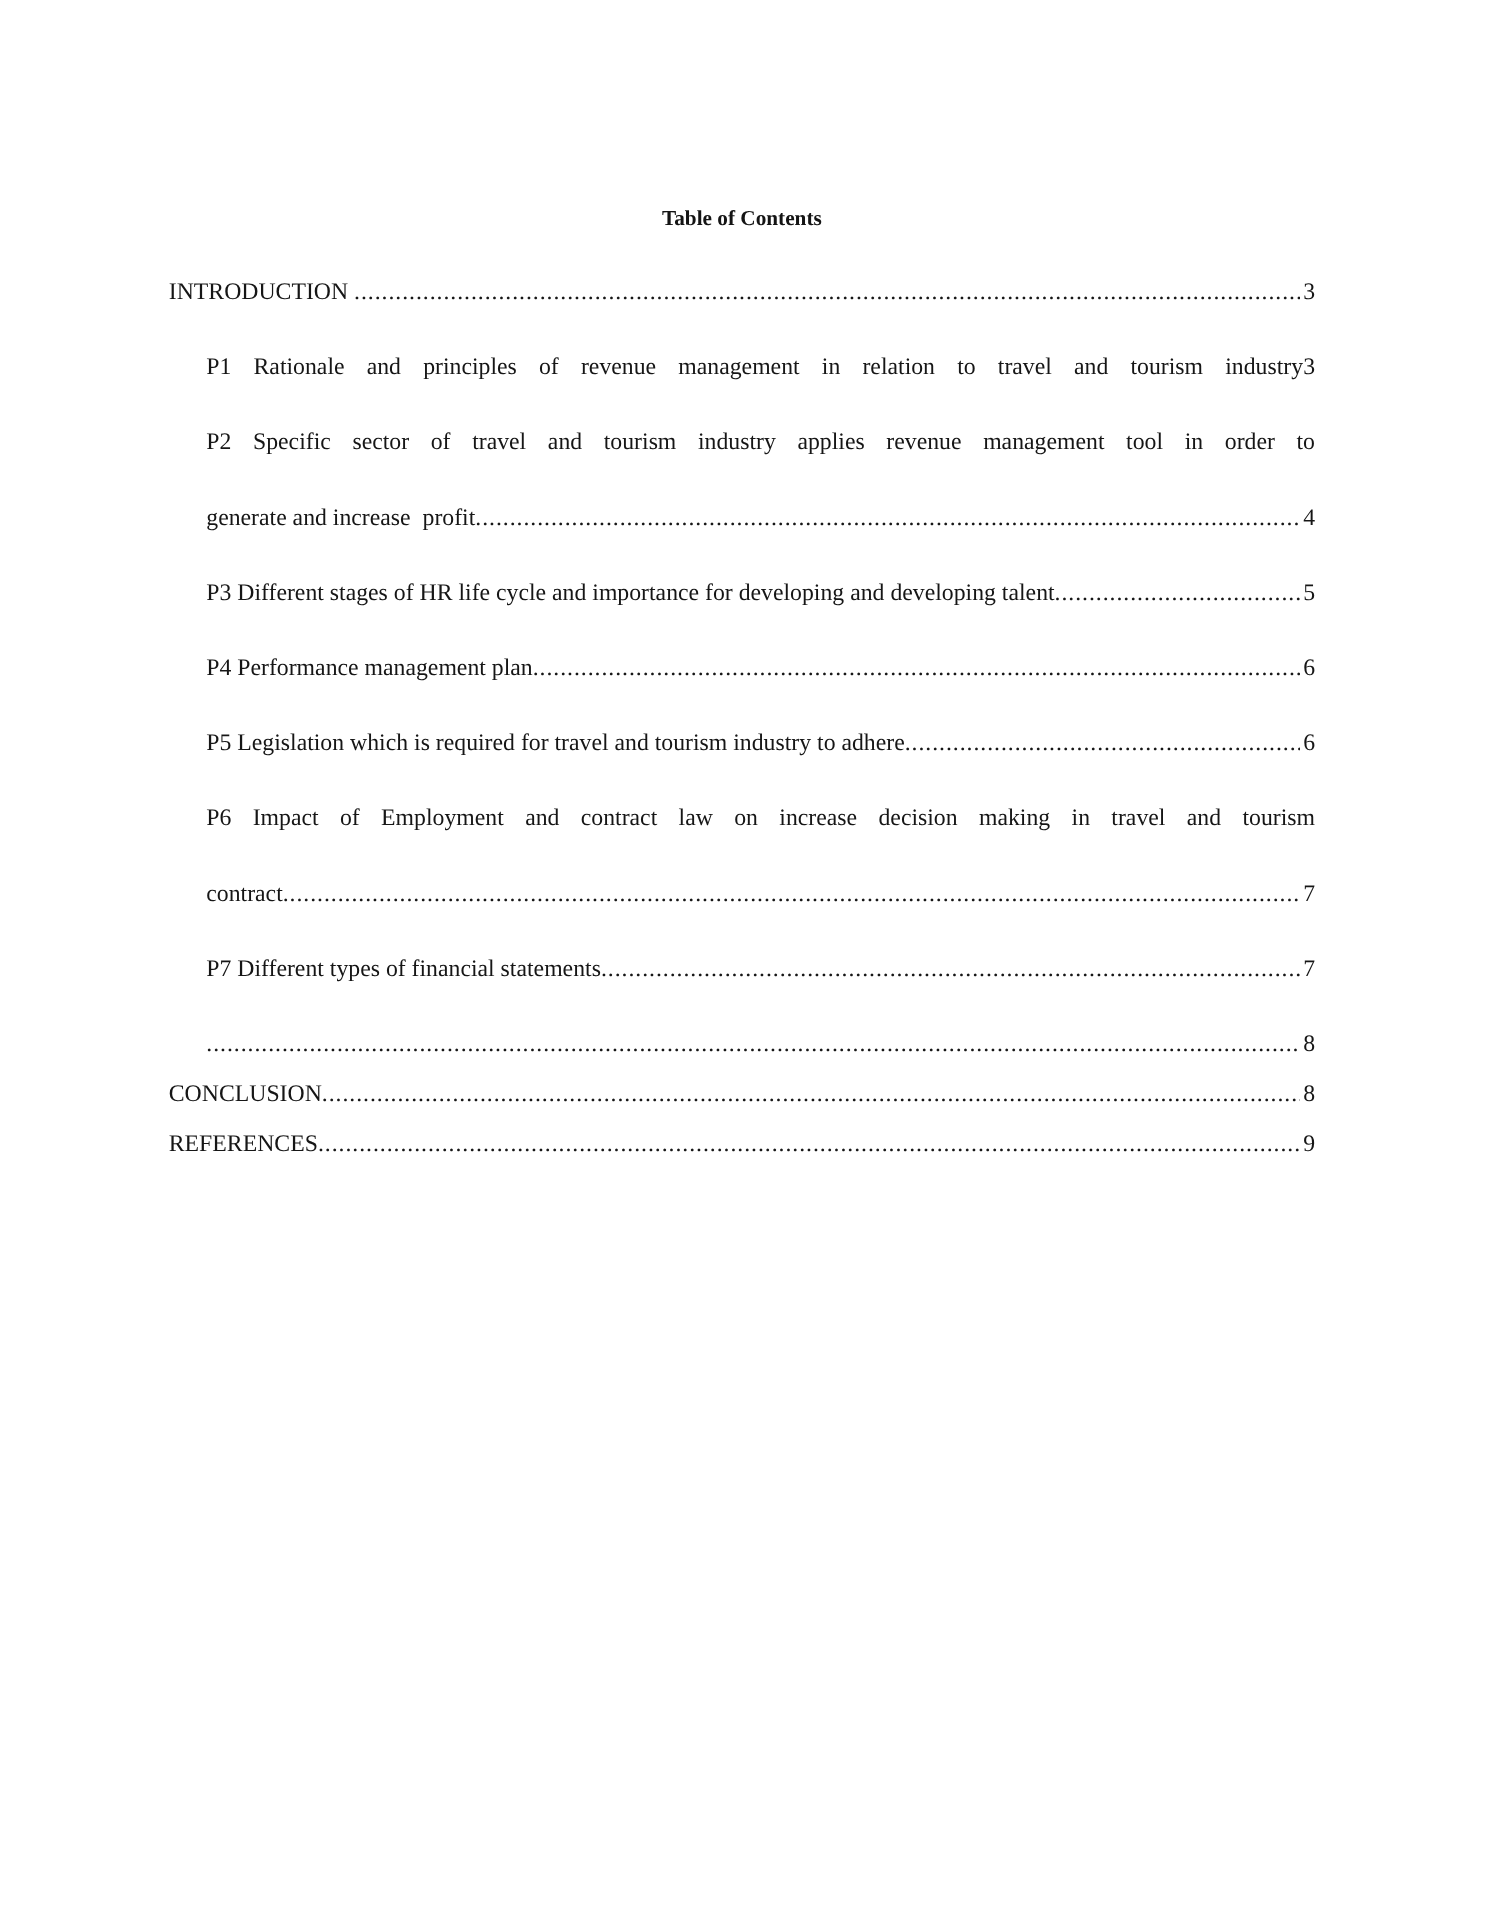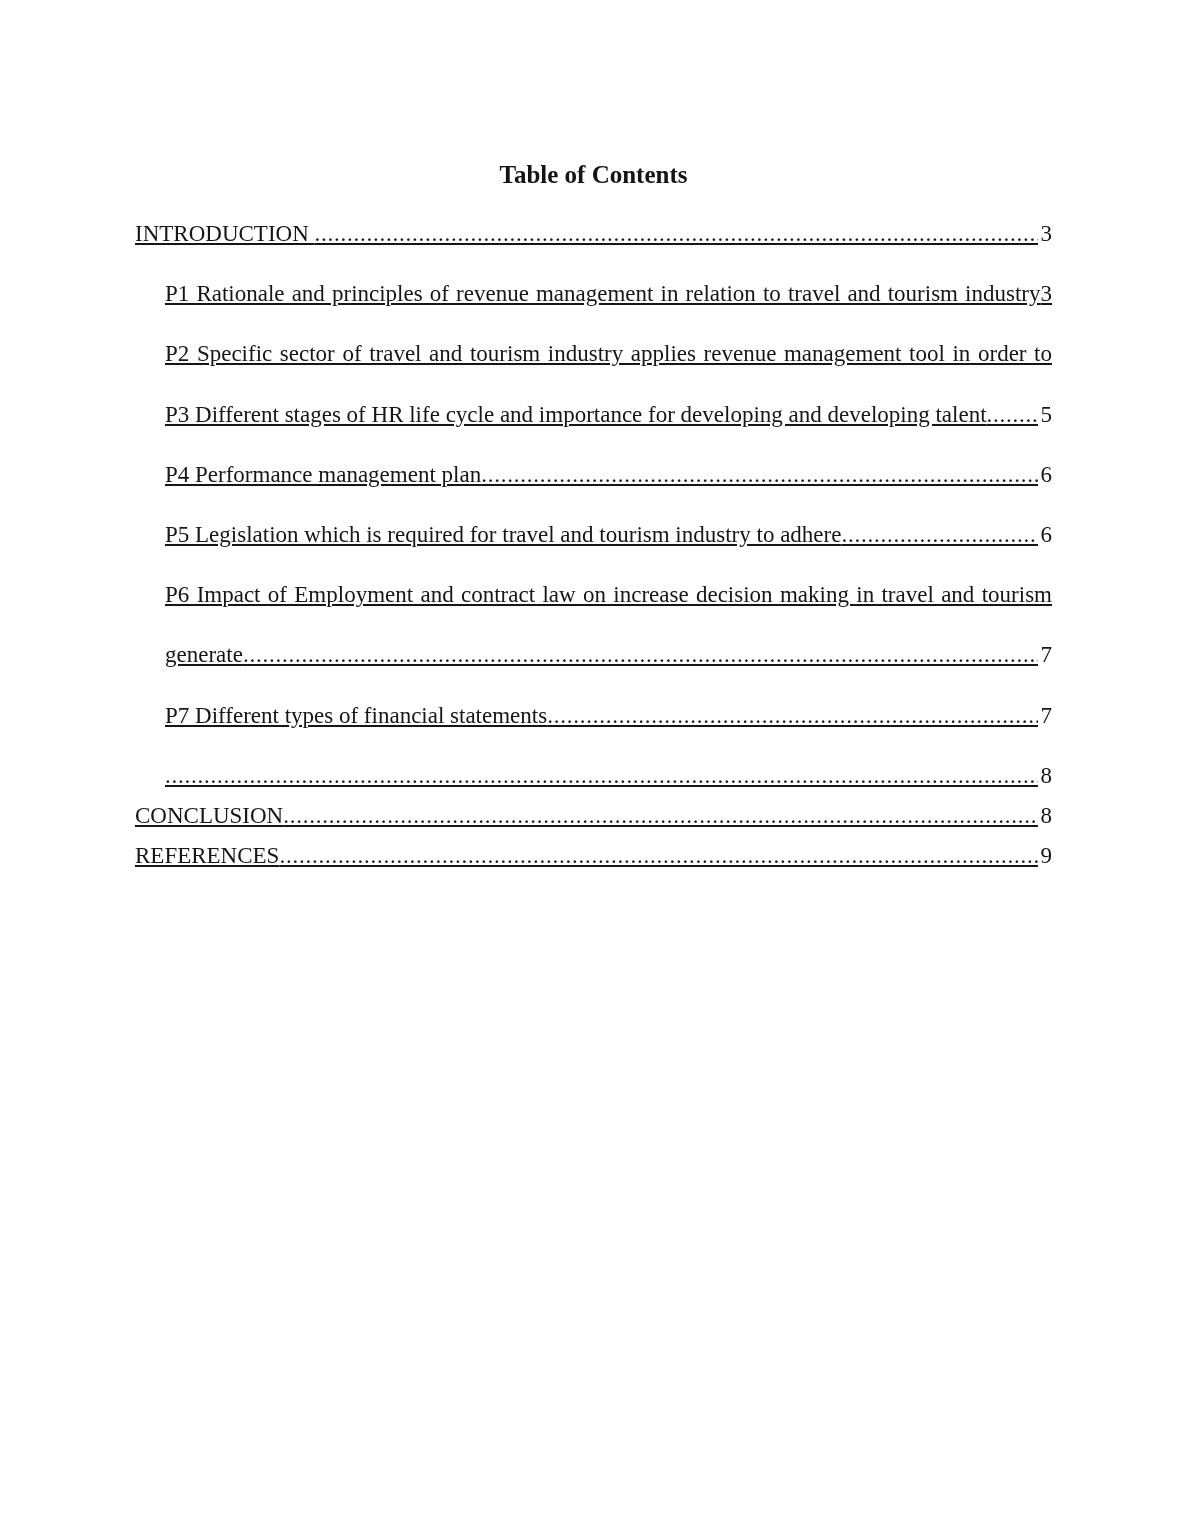--- a/index.html
+++ b/index.html
@@ -14,29 +14,28 @@
     background: #ffffff;
     overflow: hidden;
     font-family: "Liberation Serif", "DejaVu Serif", serif;
     color: #161616;
     box-sizing: border-box;
     padding-top: 158px;
   }
   .doc-title {
     margin: 0 138px 0 135px;
     text-align: center;
-    font-size: 25px;
+    font-size: 17px;
     font-weight: bold;
     line-height: 34px;
     color: #141414;
   }
   .toc {
     margin: 22px 138px 0 135px;
-    font-size: 23px;
-    text-decoration: underline;
+    font-size: 19px;
   }
   .line {
     position: relative;
     line-height: 40.2px;
     overflow: hidden;
     height: 40.2px;
   }
   .ind { padding-left: 30px; margin-top: 20px; }
   
   .t { white-space: pre; }
@@ -67,30 +66,31 @@
   <div class="doc-title">Table of Contents</div>
 
   <div class="toc">
 
     <div class="line"><span class="t">INTRODUCTION </span><span class="dots"></span><span class="pg">3</span></div>
 
     <div class="line ind jl"><span class="t">P1 Rationale and principles of revenue management in relation to travel and tourism industry</span><span class="pgi">3</span></div>
 
     <div class="line ind jl"><span class="t">P2 Specific sector of travel and tourism industry applies revenue management tool in order to</span></div>
 
+    <div class="line ind"><span class="t">generate and increase  profit</span><span class="dots"></span><span class="pg">4</span></div>
 
     <div class="line ind"><span class="t">P3 Different stages of HR life cycle and importance for developing and developing talent</span><span class="dots"></span><span class="pg">5</span></div>
 
     <div class="line ind"><span class="t">P4 Performance management plan</span><span class="dots"></span><span class="pg">6</span></div>
 
     <div class="line ind"><span class="t">P5 Legislation which is required for travel and tourism industry to adhere</span><span class="dots"></span><span class="pg">6</span></div>
 
     <div class="line ind jl"><span class="t">P6 Impact of Employment and contract law on increase decision making in travel and tourism</span></div>
 
-    <div class="line ind"><span class="t">generate</span><span class="dots"></span><span class="pg">7</span></div>
+    <div class="line ind"><span class="t">contract</span><span class="dots"></span><span class="pg">7</span></div>
 
     <div class="line ind"><span class="t">P7 Different types of financial statements</span><span class="dots"></span><span class="pg">7</span></div>
 
     <div class="line ind"><span class="dots"></span><span class="pg">8</span></div>
 
     <div class="line"><span class="t">CONCLUSION</span><span class="dots"></span><span class="pg">8</span></div>
 
     <div class="line"><span class="t">REFERENCES</span><span class="dots"></span><span class="pg">9</span></div>
 
   </div>

